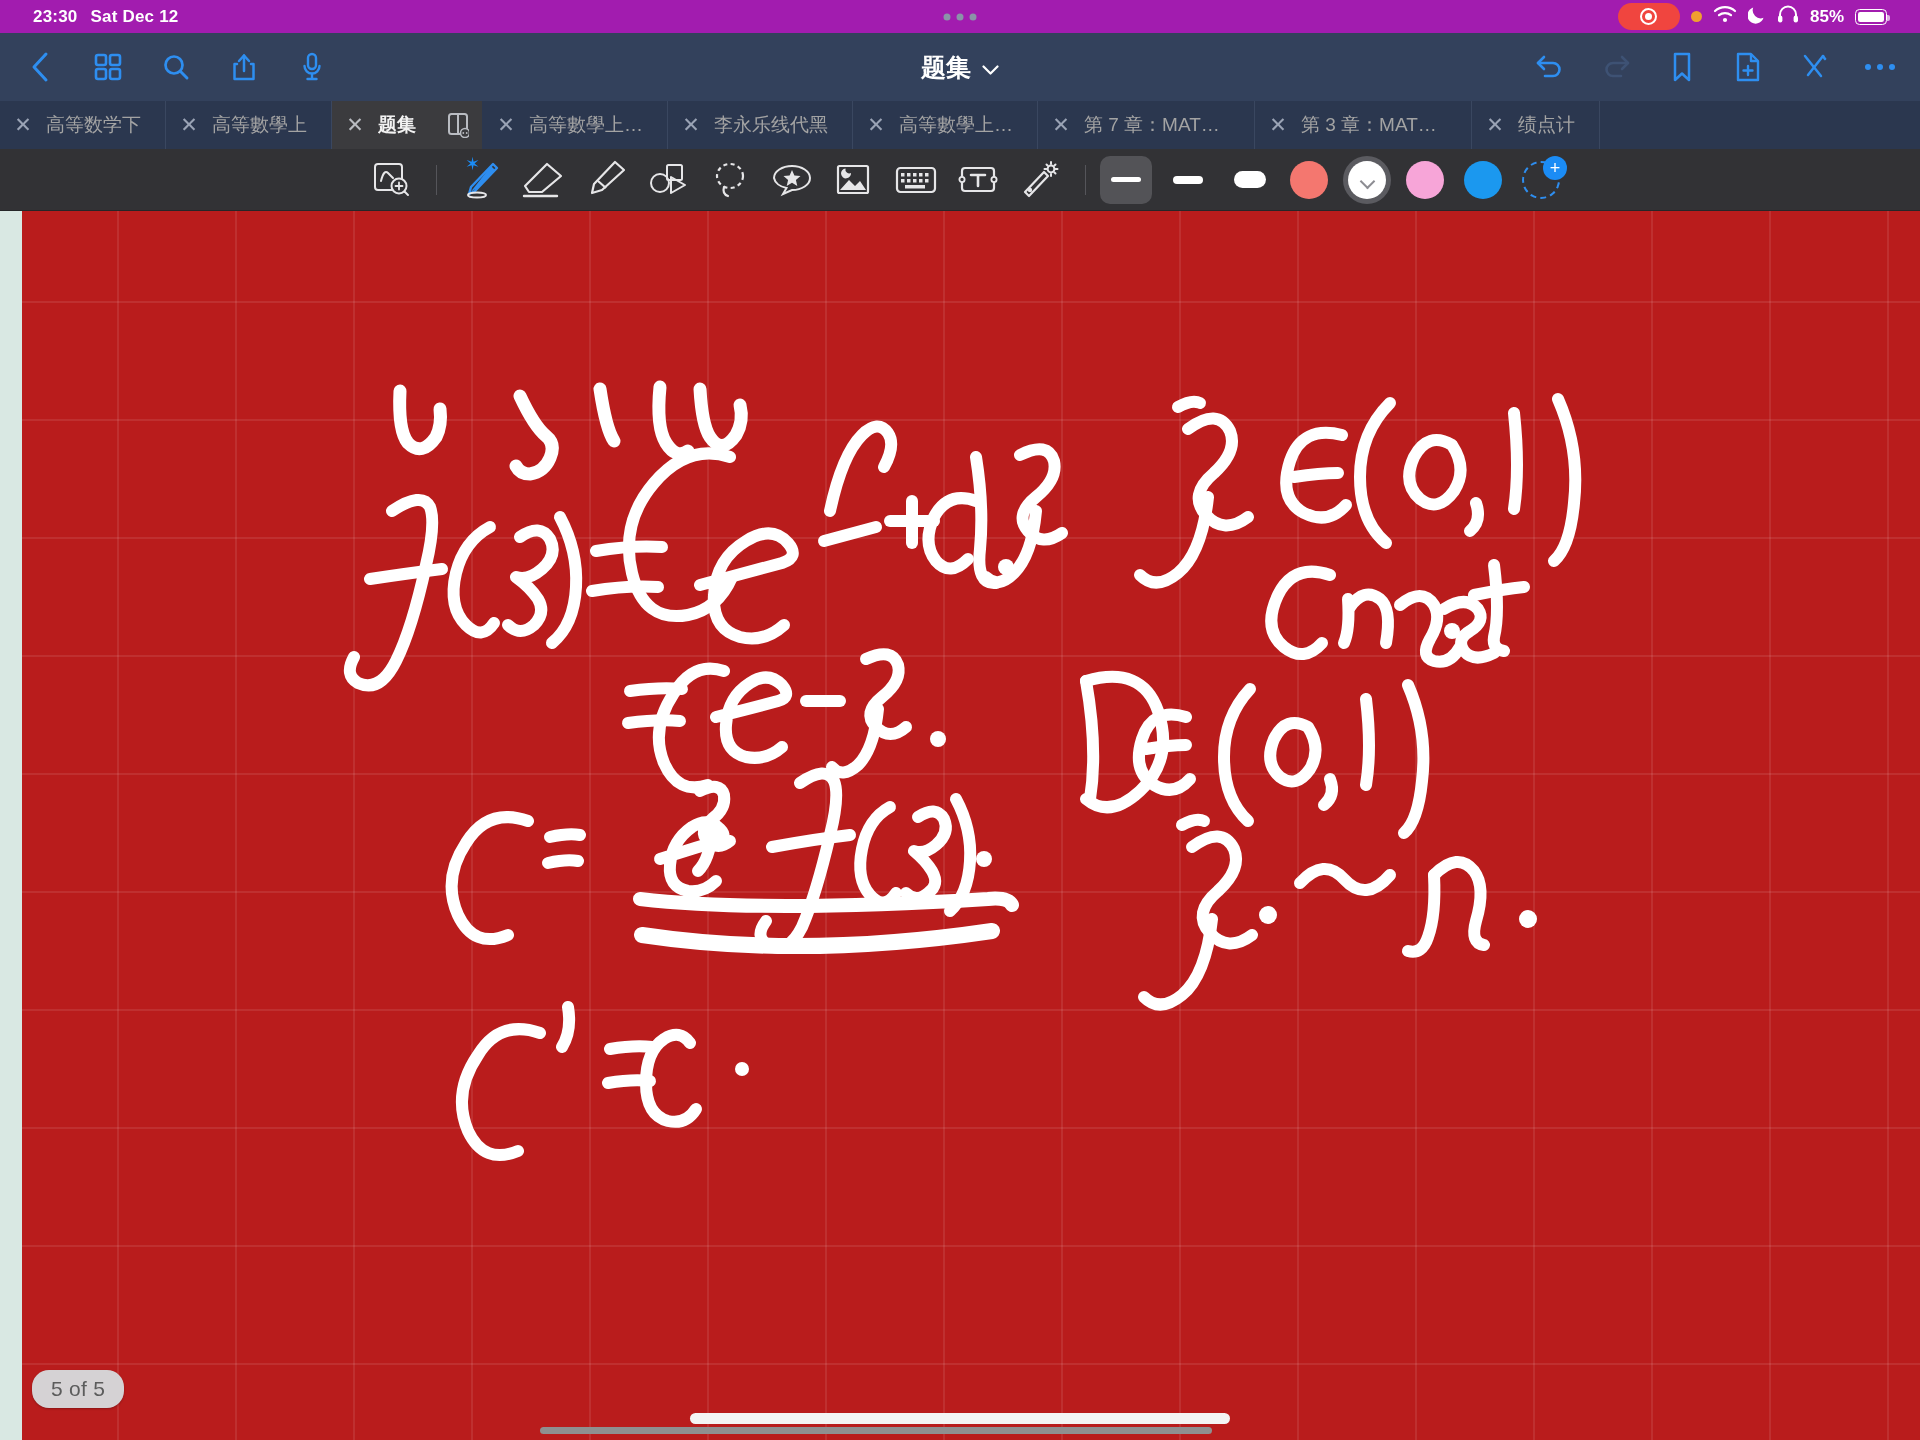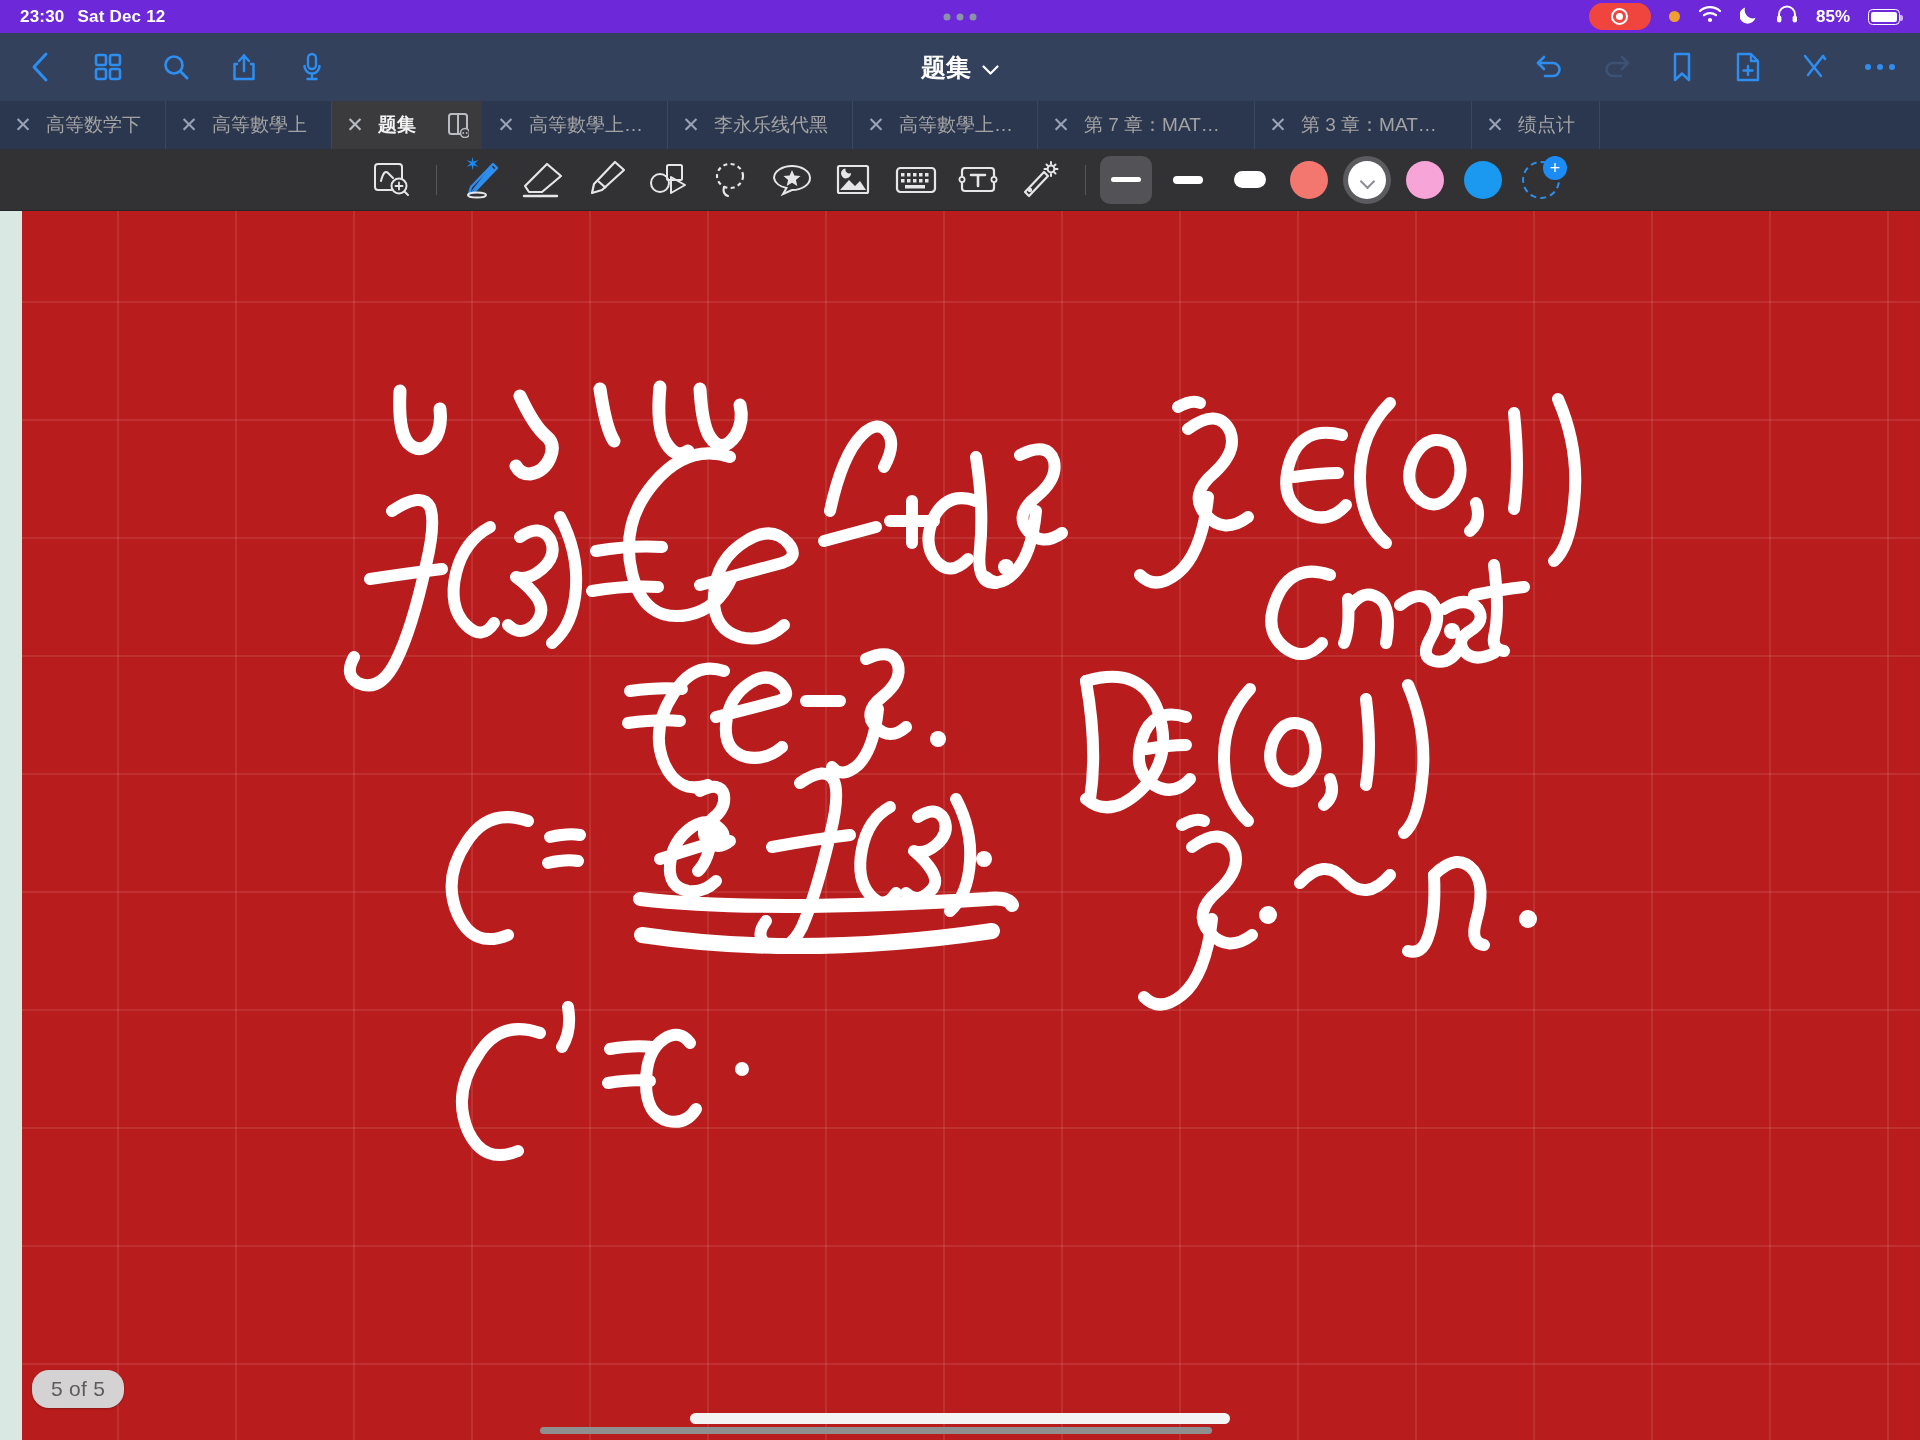--- a/index.html
+++ b/index.html
@@ -7,36 +7,36 @@
   html,body { width:1920px; height:1440px; overflow:hidden; }
   body {
     font-family:"Liberation Sans","DejaVu Sans",sans-serif;
     background:#2e2e30;
     -webkit-font-smoothing:antialiased;
   }
 
   
   .statusbar{
     height:33px; width:100%;
-    background:#6d28d9;
+    background:#a21caf;
     display:flex; align-items:center;
-    padding:0 20px;
+    padding:0 33px;
     color:#ffffff;
     font-size:17px; font-weight:600;
     position:relative;
   }
   .sb-left{ display:flex; align-items:center; gap:13px; }
   .sb-time{ letter-spacing:.2px; }
   .sb-date{ letter-spacing:.2px; }
   .sb-center{
     position:absolute; left:50%; top:50%; transform:translate(-50%,-50%);
     display:flex; gap:6px; align-items:center;
   }
   .sb-center i{ width:7px; height:7px; border-radius:50%; background:#8a93a8; display:block; }
-  .sb-right{ margin-left:auto; display:flex; align-items:center; gap:18px; }
+  .sb-right{ margin-left:auto; display:flex; align-items:center; gap:11px; }
   .rec-pill{
     width:62px; height:27px; border-radius:14px; background:#f0453f;
     display:flex; align-items:center; justify-content:center;
   }
   .rec-pill .ring{
     width:17px;height:17px;border-radius:50%;border:2.3px solid #fff;
     display:flex;align-items:center;justify-content:center;
   }
   .rec-pill .ring b{ width:7px;height:7px;border-radius:50%;background:#fff;display:block; }
   .dot-orange{ width:11px;height:11px;border-radius:50%;background:#f0a030;display:block; }

